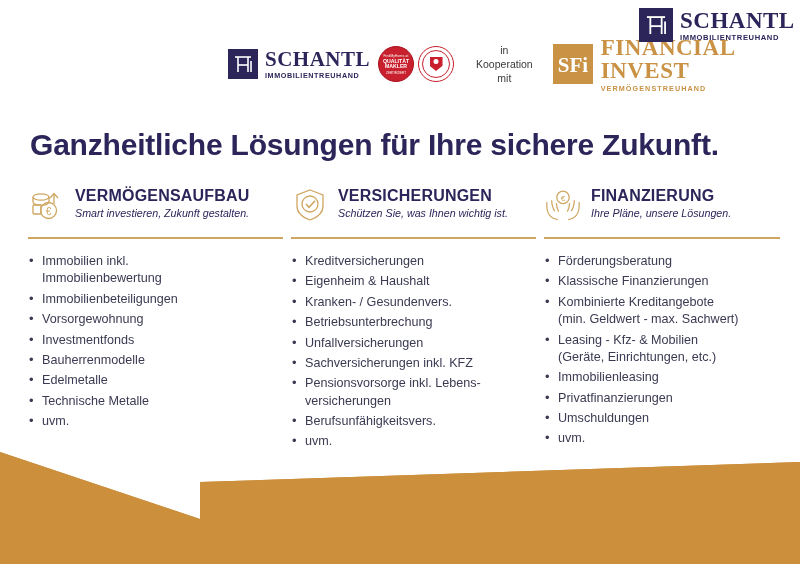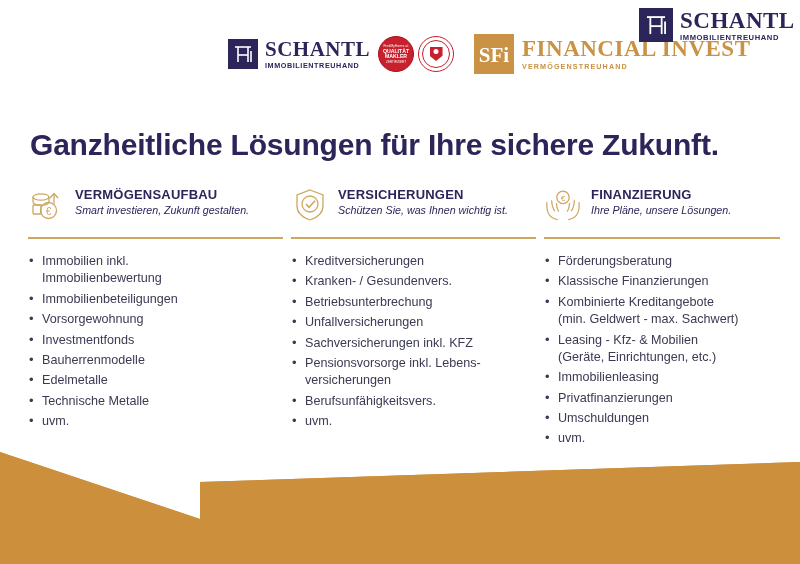--- a/index.html
+++ b/index.html
@@ -194,21 +194,21 @@
     height: 44px;
   }
   .col-icon {
     width: 38px; height: 38px;
     flex: 0 0 38px;
     display:flex; align-items:center; justify-content:center;
   }
   .col-titles { padding-top: 2px; }
   .col-title {
     color: #2b2559;
-    font-size: 13px;
+    font-size: 16px;
     font-weight: bold;
     letter-spacing: 0.2px;
     line-height: 1.05;
   }
   .col-slogan {
     color: #2b2559;
     font-size: 10.7px;
     font-style: italic;
     margin-top: 3px;
     line-height: 1.1;
@@ -288,20 +288,21 @@
           <span class="s-mid">QUALITÄT</span>
           <span class="s-mid">MAKLER</span>
           <span class="s-bot">ZERTIFIZIERT</span>
         </div>
         <div class="seal seal-white">
           <span class="ring"></span>
           <span class="crest"></span>
         </div>
       </div>
 
+      <div class="koop">in Kooperation mit</div>
 
       <div class="sfi-logo">
         <div class="sfi-mark">
           <svg width="40" height="40" viewBox="0 0 40 40" aria-hidden="true">
             <rect width="40" height="40" fill="#c99244"></rect>
             <text x="20" y="28" text-anchor="middle" font-family="Liberation Serif, serif" font-size="21" font-weight="bold" fill="#ffffff">SFi</text>
           </svg>
         </div>
         <div class="sfi-words">
           <div class="sfi-name">FINANCIAL INVEST</div>
@@ -382,20 +383,21 @@
           </svg>
         </div>
         <div class="col-titles">
           <div class="col-title">VERSICHERUNGEN</div>
           <div class="col-slogan">Schützen Sie, was Ihnen wichtig ist.</div>
         </div>
       </div>
       <div class="col-rule"></div>
       <ul class="items">
         <li>Kreditversicherungen</li>
+        <li>Eigenheim &amp; Haushalt</li>
         <li>Kranken- / Gesundenvers.</li>
         <li>Betriebsunterbrechung</li>
         <li>Unfallversicherungen</li>
         <li>Sachversicherungen inkl. KFZ</li>
         <li>Pensionsvorsorge inkl. Lebens-</li>
         <li class="cont">versicherungen</li>
         <li>Berufsunfähigkeitsvers.</li>
         <li>uvm.</li>
       </ul>
     </div>

